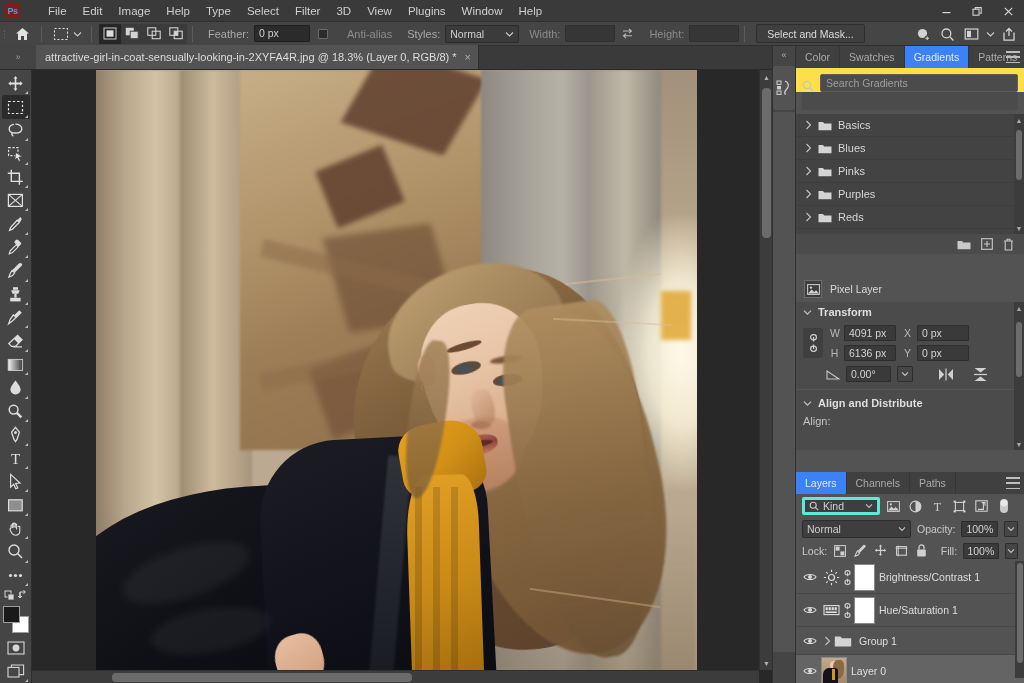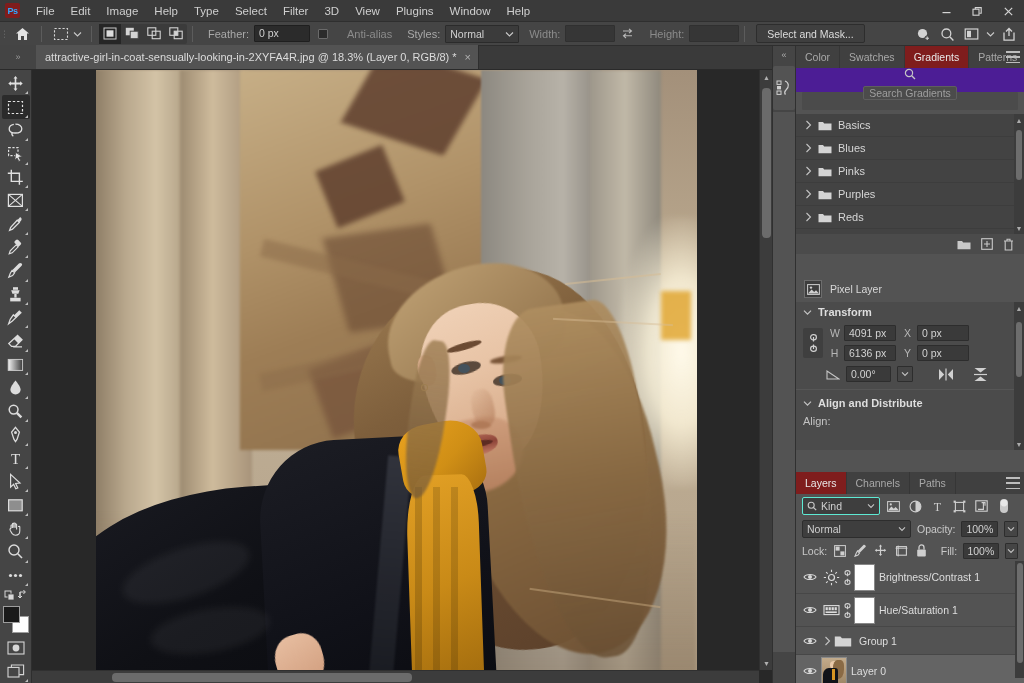--- a/index.html
+++ b/index.html
@@ -11,21 +11,21 @@
   }
   .app { position:relative; width:1024px; height:683px; }
 
   
   .menubar{
     position:absolute; left:0; top:0; width:1024px; height:22px;
     background:#3a3a3a; display:flex; align-items:center;
     border-bottom:1px solid #2f2f2f;
   }
   .ps-logo{
-    width:15px;height:15px;margin-left:5px;margin-right:8px;border-radius:2px;
+    width:15px;height:15px;margin-left:5px;margin-right:20px;border-radius:2px;
     background:#7f1d1d; color:#31a8ff; font-size:9px; font-weight:bold;
     display:flex;align-items:center;justify-content:center; letter-spacing:-0.5px;
   }
   .menu-item{ padding:0 8px; height:22px; line-height:22px; color:#cfcfcf; font-size:11.5px; cursor:default; white-space:nowrap;}
   .win-btns{ position:absolute; right:0; top:0; display:flex; height:22px;}
   .win-btn{ width:31px;height:22px;display:flex;align-items:center;justify-content:center;color:#d4d4d4;}
 
   
   .optionsbar{
     position:absolute; left:0; top:22px; width:1024px; height:24px;
@@ -122,26 +122,26 @@
   }
   .mini-dock .mini-rest{margin:2px 0 0;height:540px;background:#535353;}
 
   
   .rpanel{position:absolute;left:796px;width:228px;background:#535353;}
   .panel-tabs{display:flex;height:22px;background:#404040;position:relative;}
   .ptab{
     padding:0 9px;height:22px;line-height:22px;font-size:10.5px;color:#a8a8a8;
     background:#404040;border-right:1px solid #363636;white-space:nowrap;
   }
-  .ptab.active{background:#7f1d1d;color:#e8e8e8;}
+  .ptab.active{background:#3b82f6;color:#e8e8e8;}
   .panel-menu{position:absolute;right:4px;top:5px;width:14px;height:12px;display:flex;flex-direction:column;justify-content:space-between;}
   .panel-menu i{display:block;height:1.5px;background:#bdbdbd;}
 
   
-  .gp-search{display:flex;align-items:center;height:24px;padding:0 6px;gap:6px;background:#4c1d95;flex-direction:column;}
+  .gp-search{display:flex;align-items:flex-end;height:24px;padding:0 6px;gap:6px;background:#fde047;}
   .gp-search .field{
     flex:1;height:18px;background:#4b4b4b;border:1px solid #5e5e5e;border-radius:2px;
     display:flex;align-items:center;padding:0 5px;color:#9e9e9e;font-size:10.5px;
   }
   .gp-empty{height:18px;margin:0 6px 4px;background:#4b4b4b;border-radius:1px;}
   .gp-list{background:#434343;position:relative;}
   .gp-row{display:flex;align-items:center;height:23px;padding-left:9px;gap:6px;border-bottom:1px solid #3d3d3d;}
   .gp-row .label{font-size:11px;color:#d6d6d6;}
   .gp-scroll{position:absolute;right:0;top:0;bottom:0;width:10px;background:#3c3c3c;}
   .gp-scroll .thumb{position:absolute;left:2px;top:16px;width:6px;height:50px;background:#6d6d6d;border-radius:3px;}
@@ -166,21 +166,21 @@
   .rot-input{width:45px;height:16px;background:#3a3a3a;border:1px solid #2d2d2d;color:#d2d2d2;font-size:10.5px;display:flex;align-items:center;padding:0 4px;border-radius:1px;}
   .rot-drop{width:16px;height:16px;background:#454545;border:1px solid #2d2d2d;display:flex;align-items:center;justify-content:center;border-radius:1px;}
   .pp-scroll{position:absolute;right:0;top:0;bottom:0;width:10px;background:#3c3c3c;}
   .pp-scroll .thumb{position:absolute;left:2px;top:20px;width:6px;height:55px;background:#6d6d6d;border-radius:3px;}
   .pp-scroll .a{position:absolute;left:0;width:10px;height:12px;display:flex;align-items:center;justify-content:center;color:#ababab;font-size:7px;}
   .pp-align{padding-left:7px;font-size:11px;color:#c2c2c2;height:16px;line-height:16px;}
 
   
   .lp-filter{display:flex;align-items:center;height:24px;gap:5px;padding:0 6px;background:#535353;}
   .kind-sel{
-    width:78px;height:18px;background:#3e3e3e;border:1px solid #5eead4;border-radius:2px;
+    width:78px;height:18px;background:#3e3e3e;border:3px solid #5eead4;border-radius:2px;
     display:flex;align-items:center;justify-content:space-between;padding:0 4px;color:#cfcfcf;font-size:10.5px;gap:12px;
   }
   .filt-ico{width:17px;height:18px;display:flex;align-items:center;justify-content:center;}
   .lp-blend{display:flex;align-items:center;height:22px;gap:6px;padding:0 6px;background:#535353;}
   .blend-sel{
     width:110px;height:18px;background:#3e3e3e;border:1px solid #2d2d2d;border-radius:2px;
     display:flex;align-items:center;justify-content:space-between;padding:0 4px;color:#cfcfcf;font-size:10.5px;
   }
   .num-box{width:37px;height:16px;background:#3a3a3a;border:1px solid #2d2d2d;color:#d2d2d2;font-size:10.5px;display:flex;align-items:center;justify-content:center;border-radius:1px;}
   .tiny-drop{width:14px;height:16px;background:#454545;border:1px solid #2d2d2d;display:flex;align-items:center;justify-content:center;border-radius:1px;}

